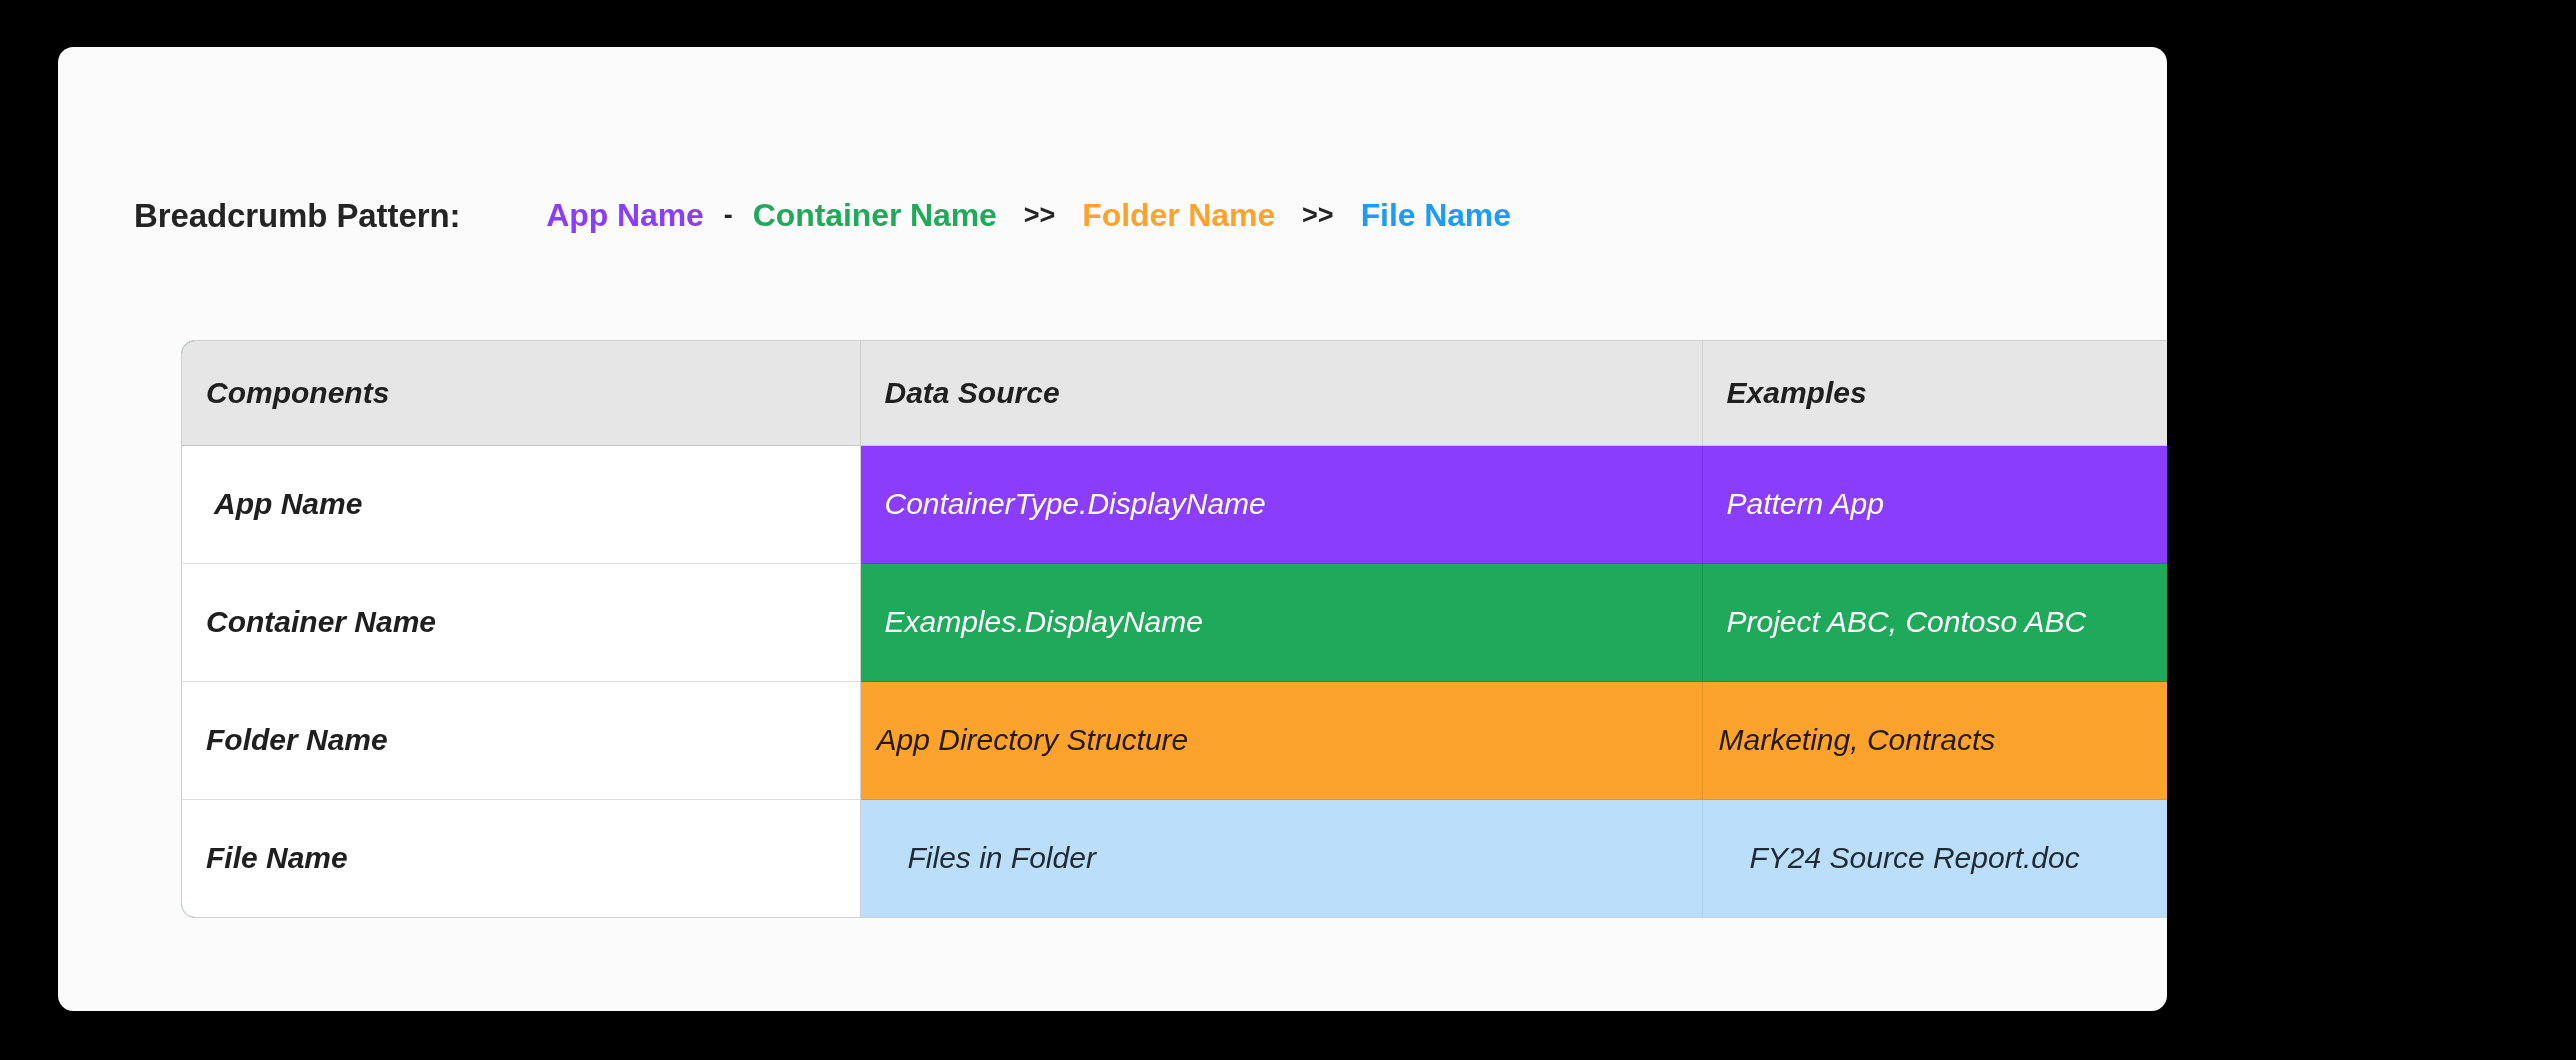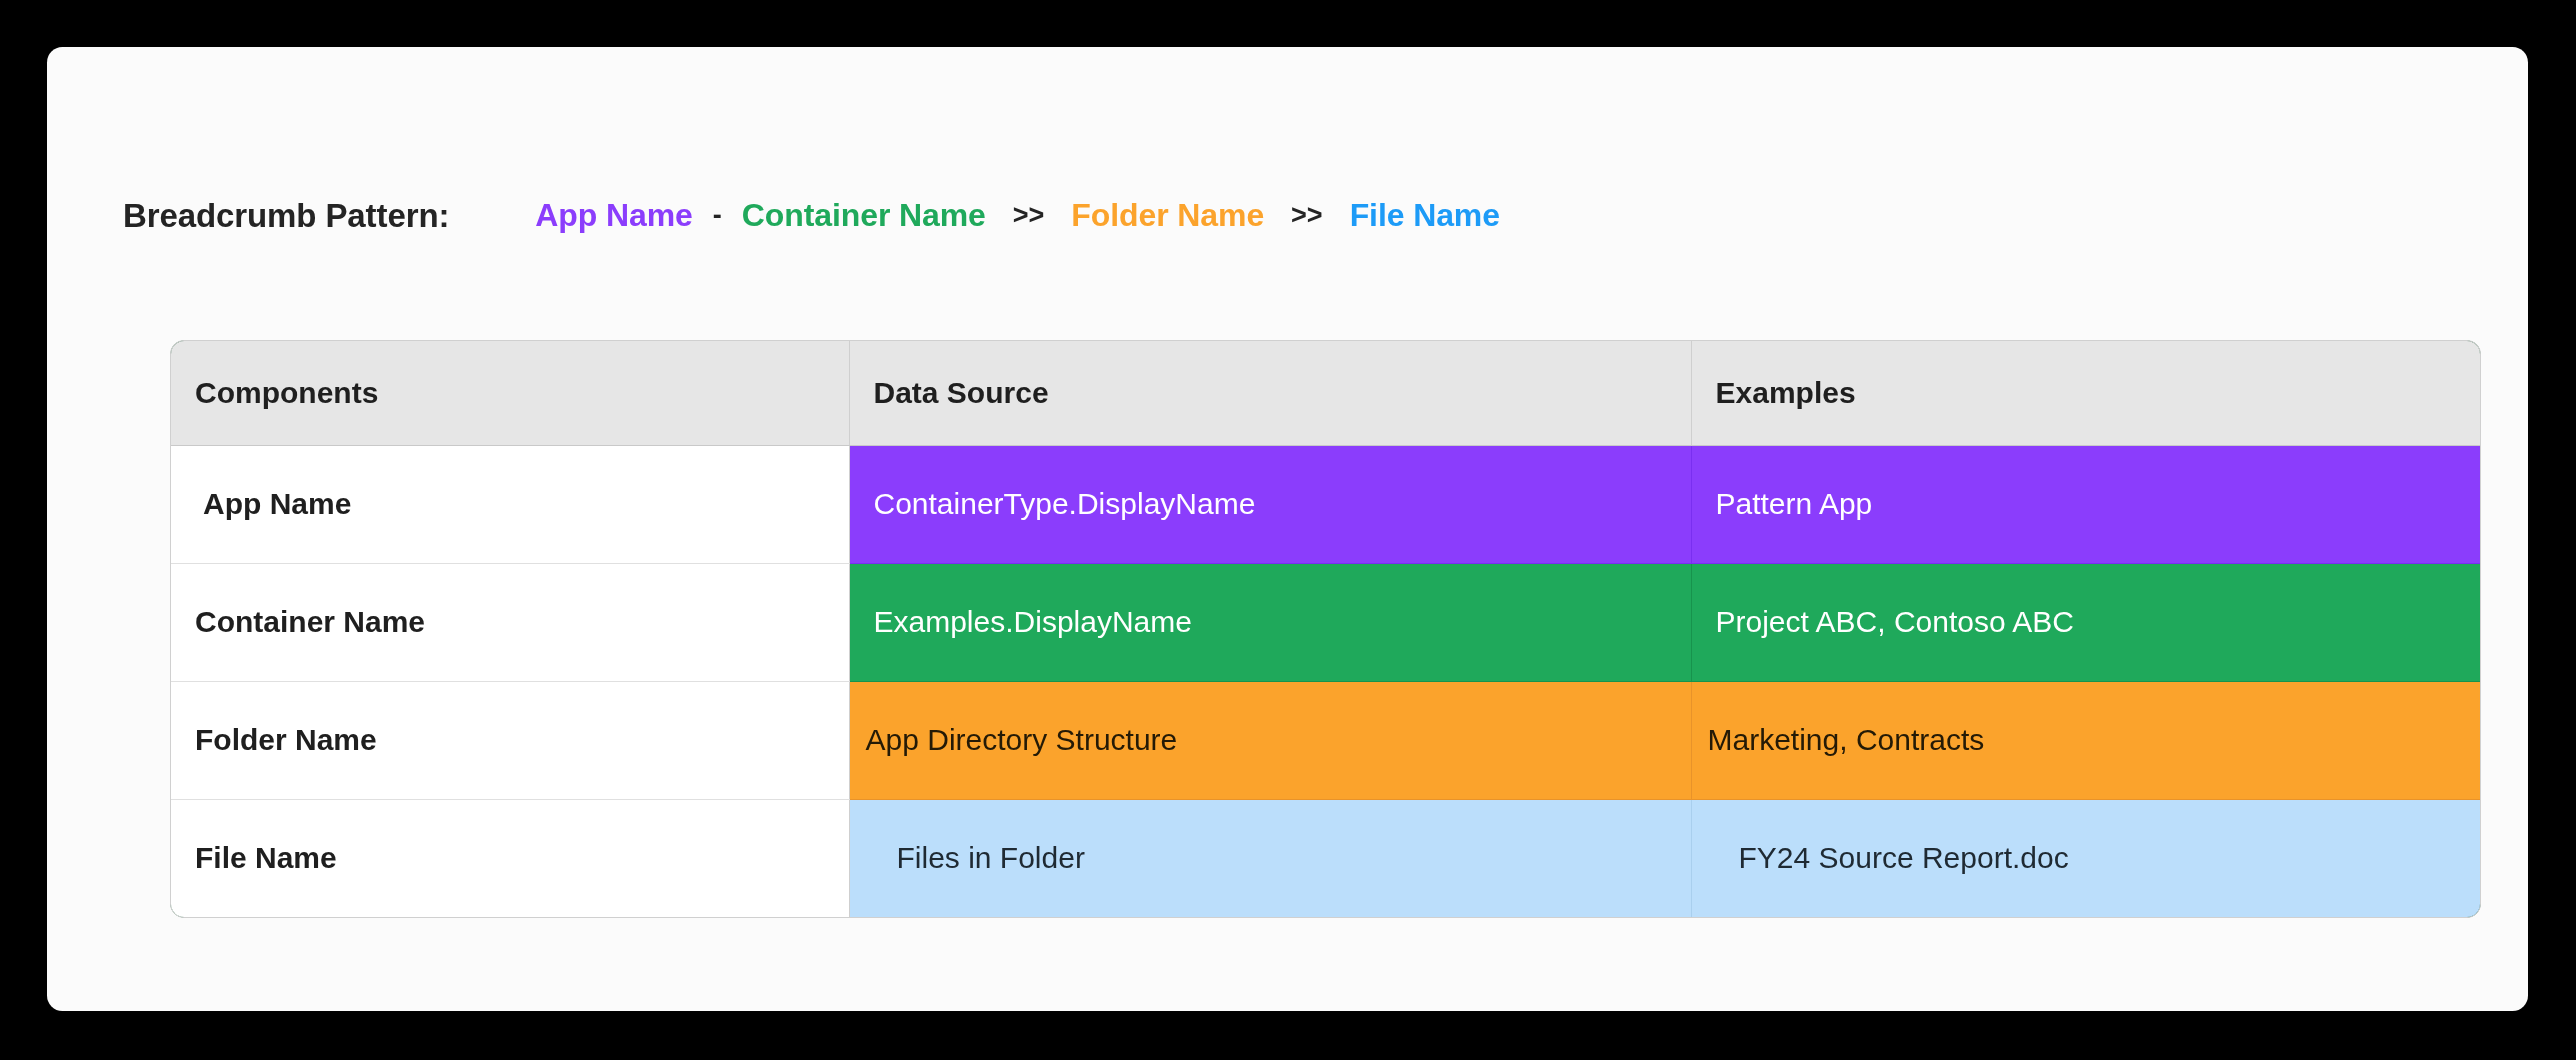--- a/index.html
+++ b/index.html
@@ -10,23 +10,23 @@
   body {
     width: 2576px;
     height: 1061px;
     font-family: "Liberation Sans", sans-serif;
     -webkit-font-smoothing: antialiased;
   }
 
   
   .card {
     position: absolute;
-    left: 47px;
+    left: 58px;
     top: 47px;
-    width: 2481px;
+    width: 2109px;
     height: 964px;
     background: #fbfbfb;
     border-radius: 15.4px;
     box-shadow: 0 1.8px 6px rgba(0,0,0,0.18);
     box-sizing: border-box;
     overflow: hidden;
   }
 
   
   .breadcrumb-row {
@@ -67,20 +67,21 @@
   .table-wrap {
     position: absolute;
     left: 123px;
     top: 293px;
     width: 2311px;
     border-radius: 14px;
     border: 1.2px solid #d0d0d0;
     box-sizing: border-box;
     overflow: hidden;
     background: #14532d;
+    font-style: italic;
   }
   table.bc-table {
     border-collapse: collapse;
     width: 100%;
     table-layout: fixed;
   }
   table.bc-table col.c-comp { width: 678px; }
   table.bc-table col.c-src  { width: 842px; }
   table.bc-table col.c-ex   { width: 791px; }
 

